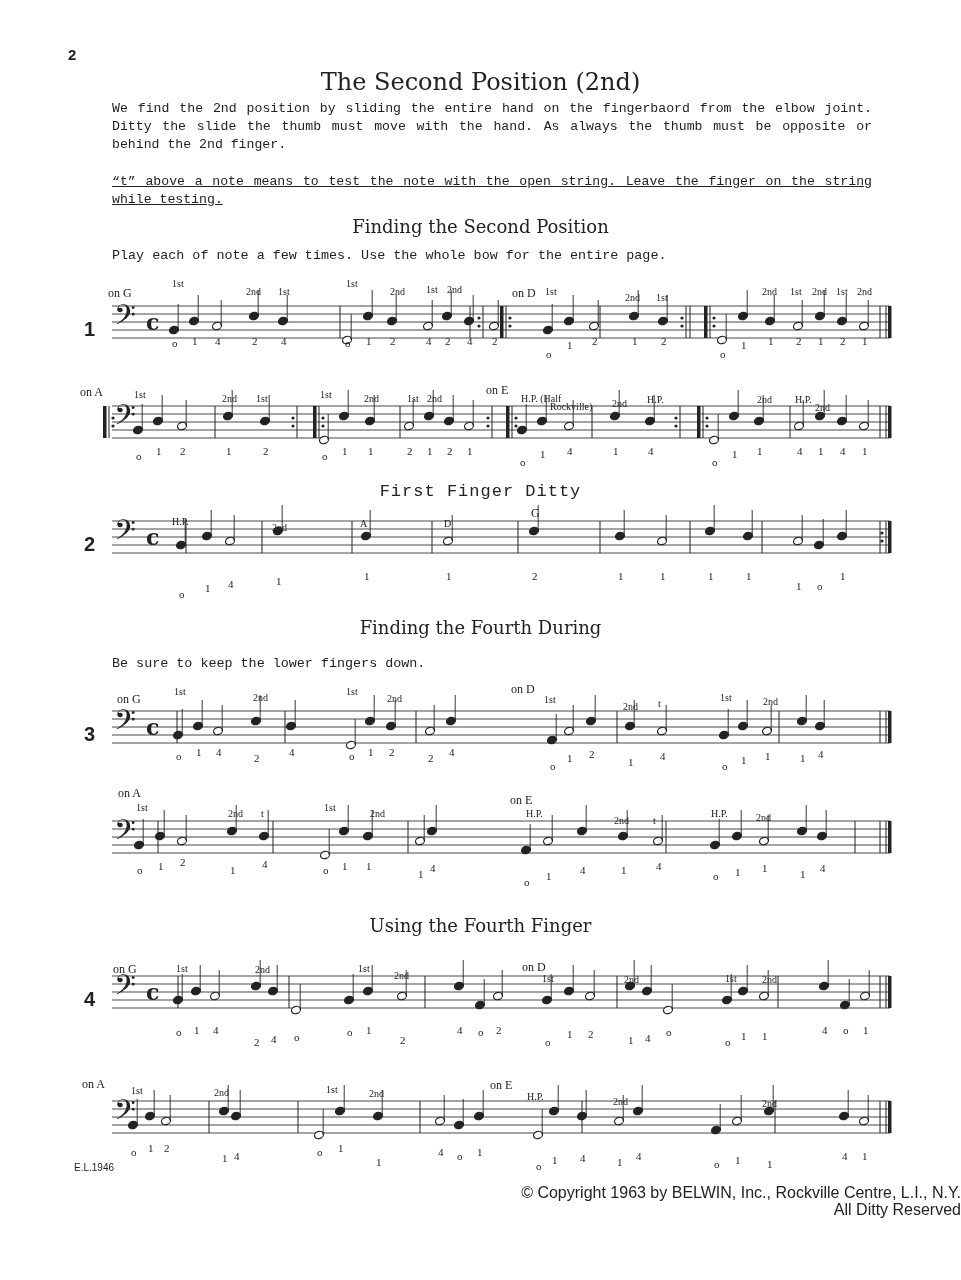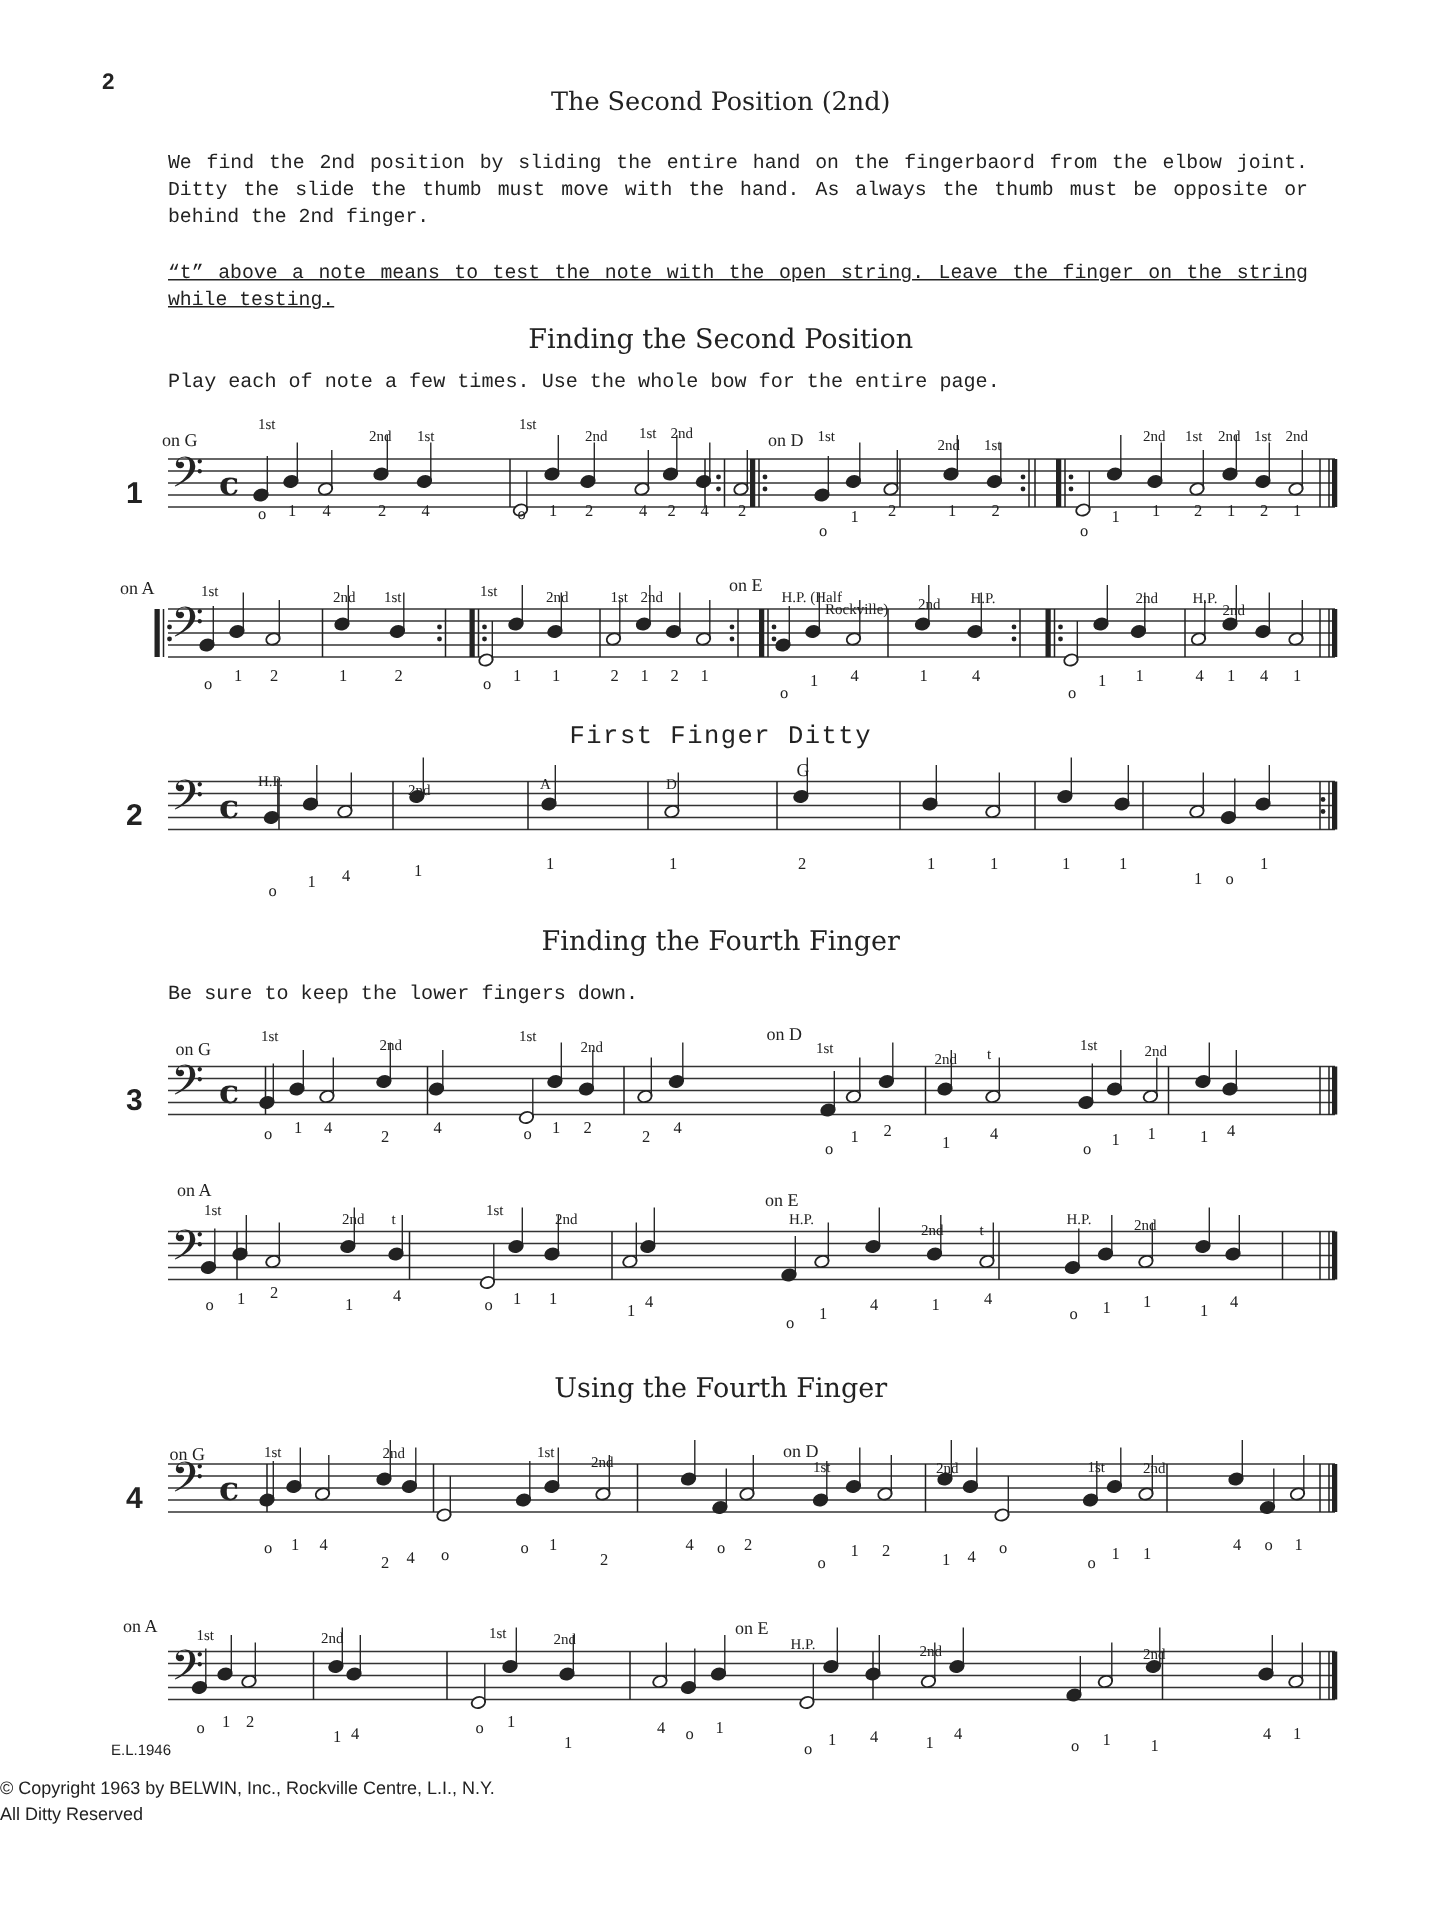--- a/index.html
+++ b/index.html
@@ -1,46 +1,46 @@
 <!DOCTYPE html>
 <html><head>
 <meta charset="utf-8">
 <style>
   html, body { margin:0; padding:0; background:#fff; }
   body { width:961px; height:1280px; position:relative; overflow:hidden; color:#222;
          font-family:"Liberation Serif", serif; }
   .abs { position:absolute; }
   .page-num { left:68px; top:46px; font-family:"Liberation Sans", sans-serif; font-weight:bold; font-size:15px; }
   .title { left:0; width:961px; text-align:center; font-family:"DejaVu Serif", serif; color:#222; }
-  .t-main { top:58px; font-size:17px; }
+  .t-main { top:68px; font-size:24px; }
   .t-sec { font-size:18px; }
   .para { left:112px; width:760px; font-family:"Liberation Mono", monospace; font-size:13.2px; line-height:18px; letter-spacing:0px; text-align:justify; }
   .instr { left:112px; font-family:"Liberation Mono", monospace; font-size:13.4px; }
   .lbl { font-family:"Liberation Serif", serif; font-size:12px; position:absolute; white-space:nowrap; }
   .small { font-family:"Liberation Serif", serif; font-size:10px; position:absolute; white-space:nowrap; }
   .fing { font-family:"Liberation Serif", serif; font-size:11px; position:absolute; }
   .exnum { font-family:"Liberation Sans", sans-serif; font-size:20px; font-weight:bold; position:absolute; }
-  .footer { left:0; width:961px; text-align:left; font-family:"Liberation Sans", sans-serif; font-size:12px; line-height:17px; }
+  .footer { left:0; width:961px; text-align:right; font-family:"Liberation Sans", sans-serif; font-size:16px; line-height:17px; }
   .code { left:74px; top:1162px; font-family:"Liberation Sans", sans-serif; font-size:10px; }
   svg { position:absolute; overflow:visible; }
 </style>
 </head>
 <body>
 
 <div class="abs page-num">2</div>
 <div class="abs title t-main">The Second Position (2nd)</div>
 <div class="abs para" style="top:100px;">We find the 2nd position by sliding the entire hand on the fingerbaord from the elbow joint. Ditty the slide the thumb must move with the hand. As always the thumb must be opposite or behind the 2nd finger.</div>
 <div class="abs para" style="top:173px;text-decoration:underline;">“t” above a note means to test the note with the open string. Leave the finger on the string while testing.</div>
 
 <div class="abs title t-sec" style="top:216px;">Finding the Second Position</div>
 <div class="abs instr" style="top:248px;">Play each of note a few times.  Use the whole bow for the entire page.</div>
 
 <div class="abs title t-sec" style="top:482px; letter-spacing:1px; font-family:'Liberation Mono', monospace; font-size:17px;">First Finger Ditty</div>
 
-<div class="abs title t-sec" style="top:617px;">Finding the Fourth Finger</div>
+<div class="abs title t-sec" style="top:617px;">Finding the Fourth During</div>
 <div class="abs instr" style="top:656px;">Be sure to keep the lower fingers down.</div>
 
 <div class="abs title t-sec" style="top:915px;">Using the Fourth Finger</div>
 
 <div id="music">
     <svg width="961" height="1280" style="left: 0px; top: 0px;">
       <line x1="112" y1="306" x2="890" y2="306" stroke="#333" stroke-width="0.9"></line>
       <line x1="112" y1="314" x2="890" y2="314" stroke="#333" stroke-width="0.9"></line>
       <line x1="112" y1="322" x2="890" y2="322" stroke="#333" stroke-width="0.9"></line>
       <line x1="112" y1="330" x2="890" y2="330" stroke="#333" stroke-width="0.9"></line>

